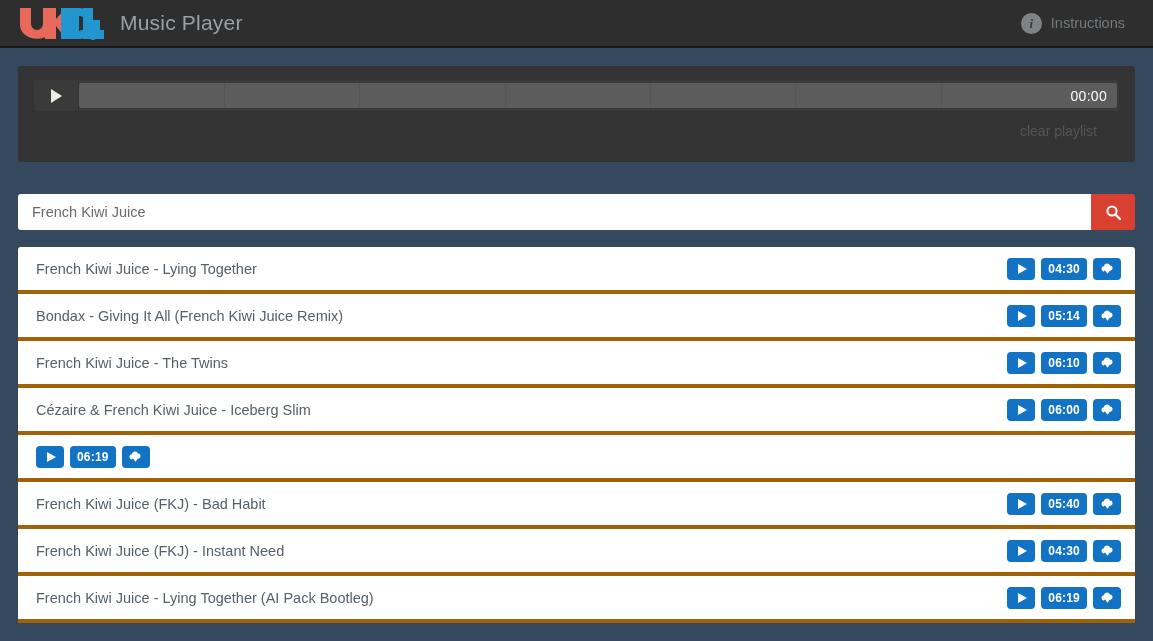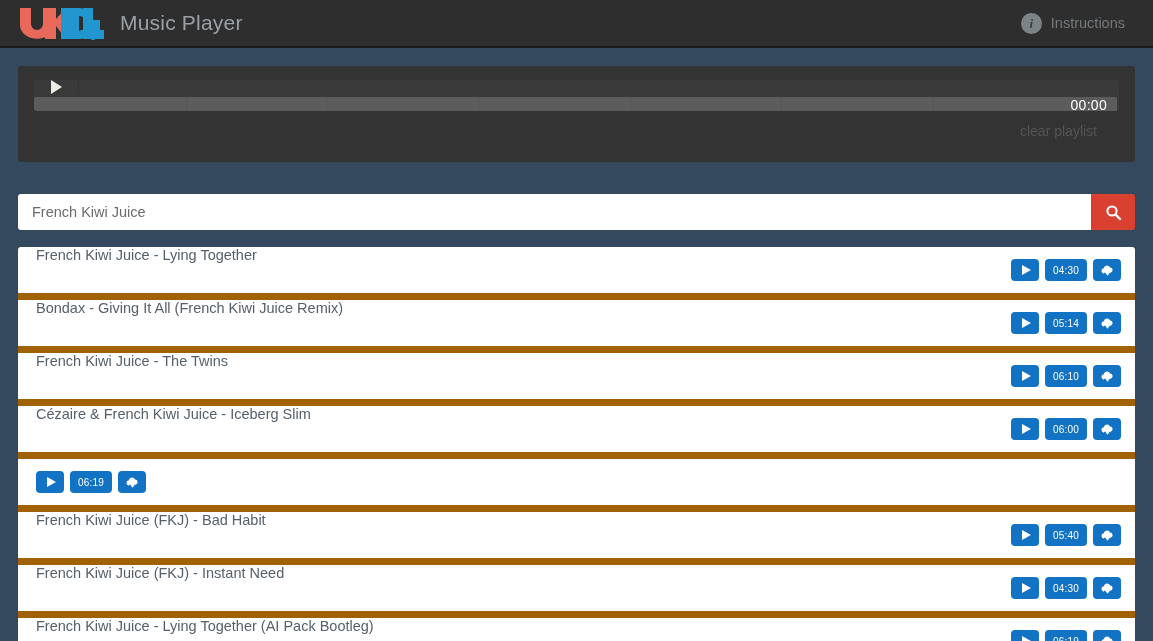--- a/index.html
+++ b/index.html
@@ -86,21 +86,20 @@
     height: 96px;
   }
 
   .audio-bar {
     height: 31px;
     background: #3a3a3a;
     border-radius: 3px;
     display: flex;
     align-items: stretch;
     overflow: hidden;
-    flex-direction: column;
   }
 
   .audio-play {
     width: 45px;
     background: #3a3a3a;
     display: flex;
     align-items: center;
     justify-content: center;
     border-right: 1px solid #333;
     cursor: pointer;
@@ -186,24 +185,25 @@
 
   
   .list-wrap {
     margin: 17px 18px 0 18px;
     background: #ffffff;
     border-radius: 3px 3px 0 0;
     overflow: hidden;
   }
 
   .row {
-    height: 53px;
-    display: flex;
+    height: 47px;
+    display: flex;
+    align-items: center;
     padding: 0 14px 0 18px;
-    border-bottom: 7px solid #a16207;
+    border-bottom: 4px solid #a16207;
   }
 
   .row-title {
     flex: 1;
     color: #56606a;
     font-size: 14.5px;
     white-space: nowrap;
     overflow: hidden;
     text-overflow: ellipsis;
   }
@@ -232,23 +232,24 @@
     width: 0; height: 0;
     border-left: 9px solid #fff;
     border-top: 5.5px solid transparent;
     border-bottom: 5.5px solid transparent;
     margin-left: 2px;
   }
 
   .btn-time {
     min-width: 42px;
     color: #fff;
-    font-size: 10px;
+    font-size: 12px;
     padding: 0 7px;
     letter-spacing: 0.2px;
+    font-weight: bold;
   }
 
   .btn-dl { width: 28px; }
 </style>
 </head>
 <body>
 
 <div class="navbar">
   <div class="brand">
     <svg class="logo" viewBox="0 0 86 34">

